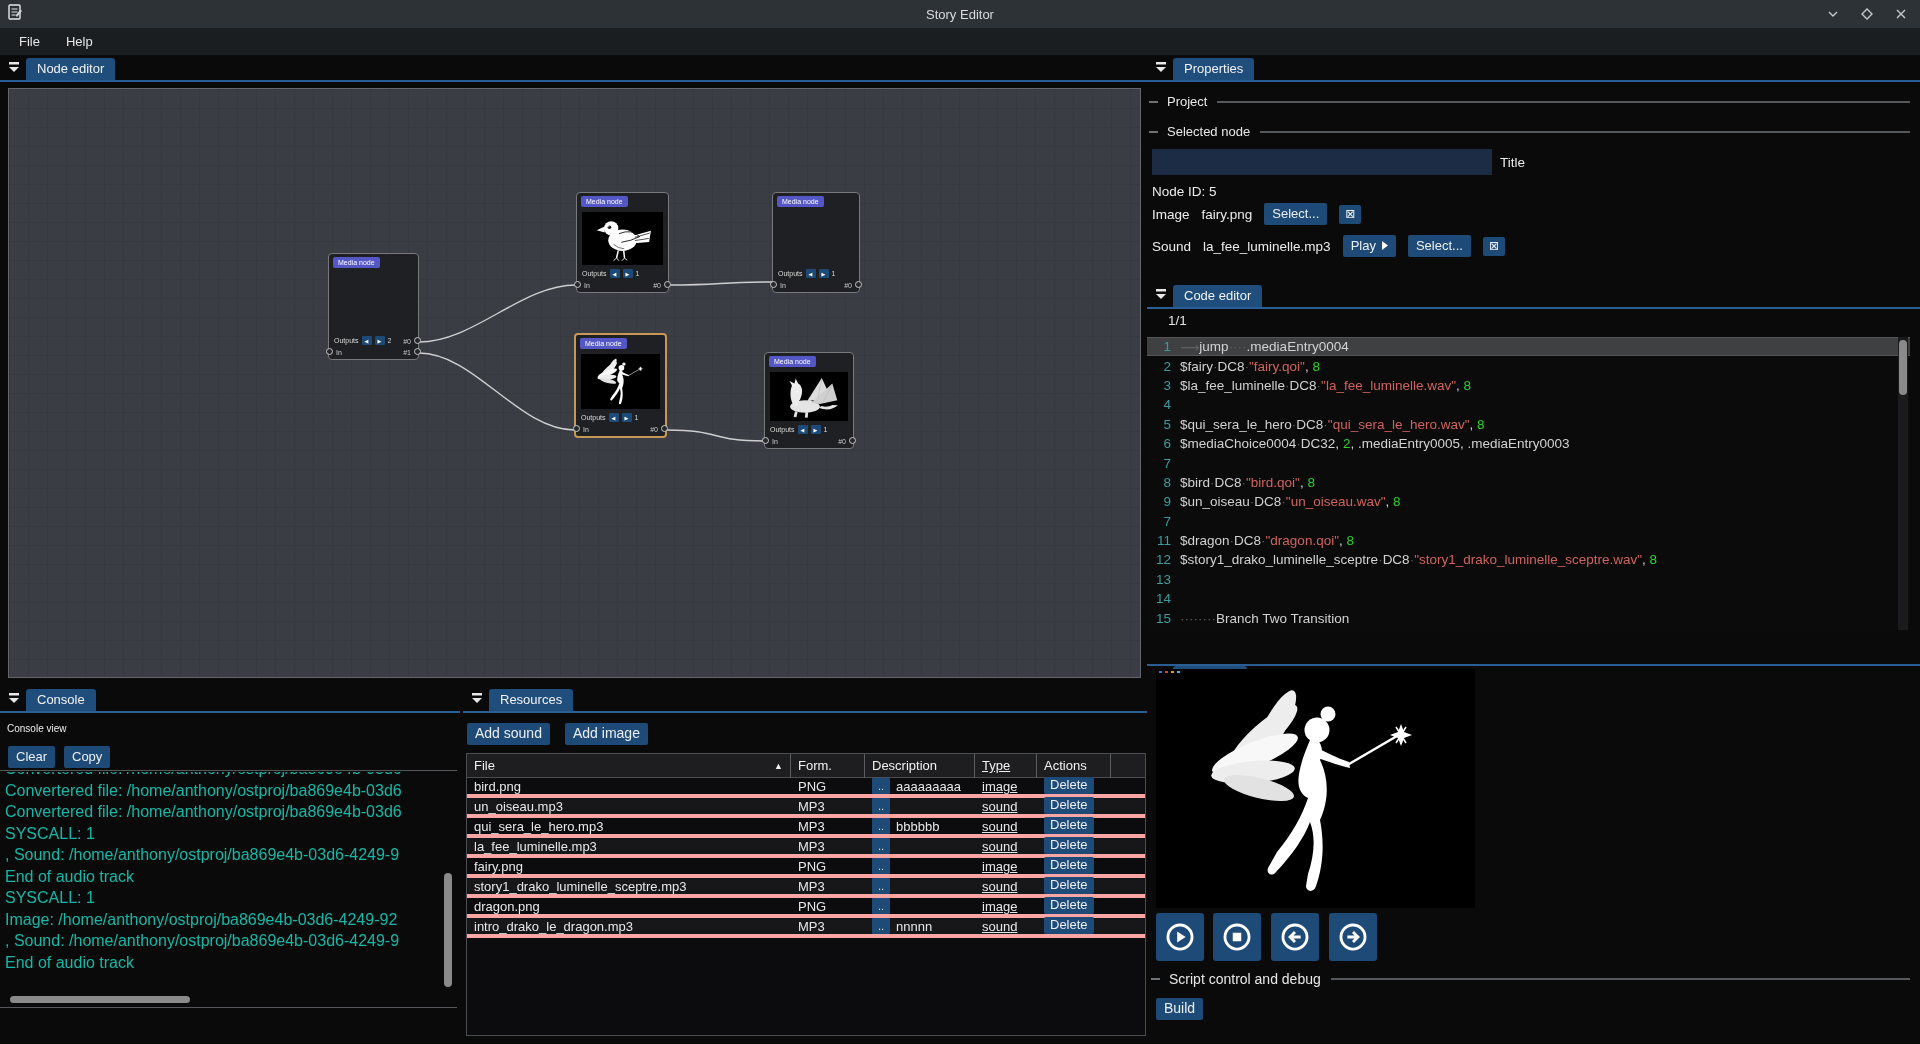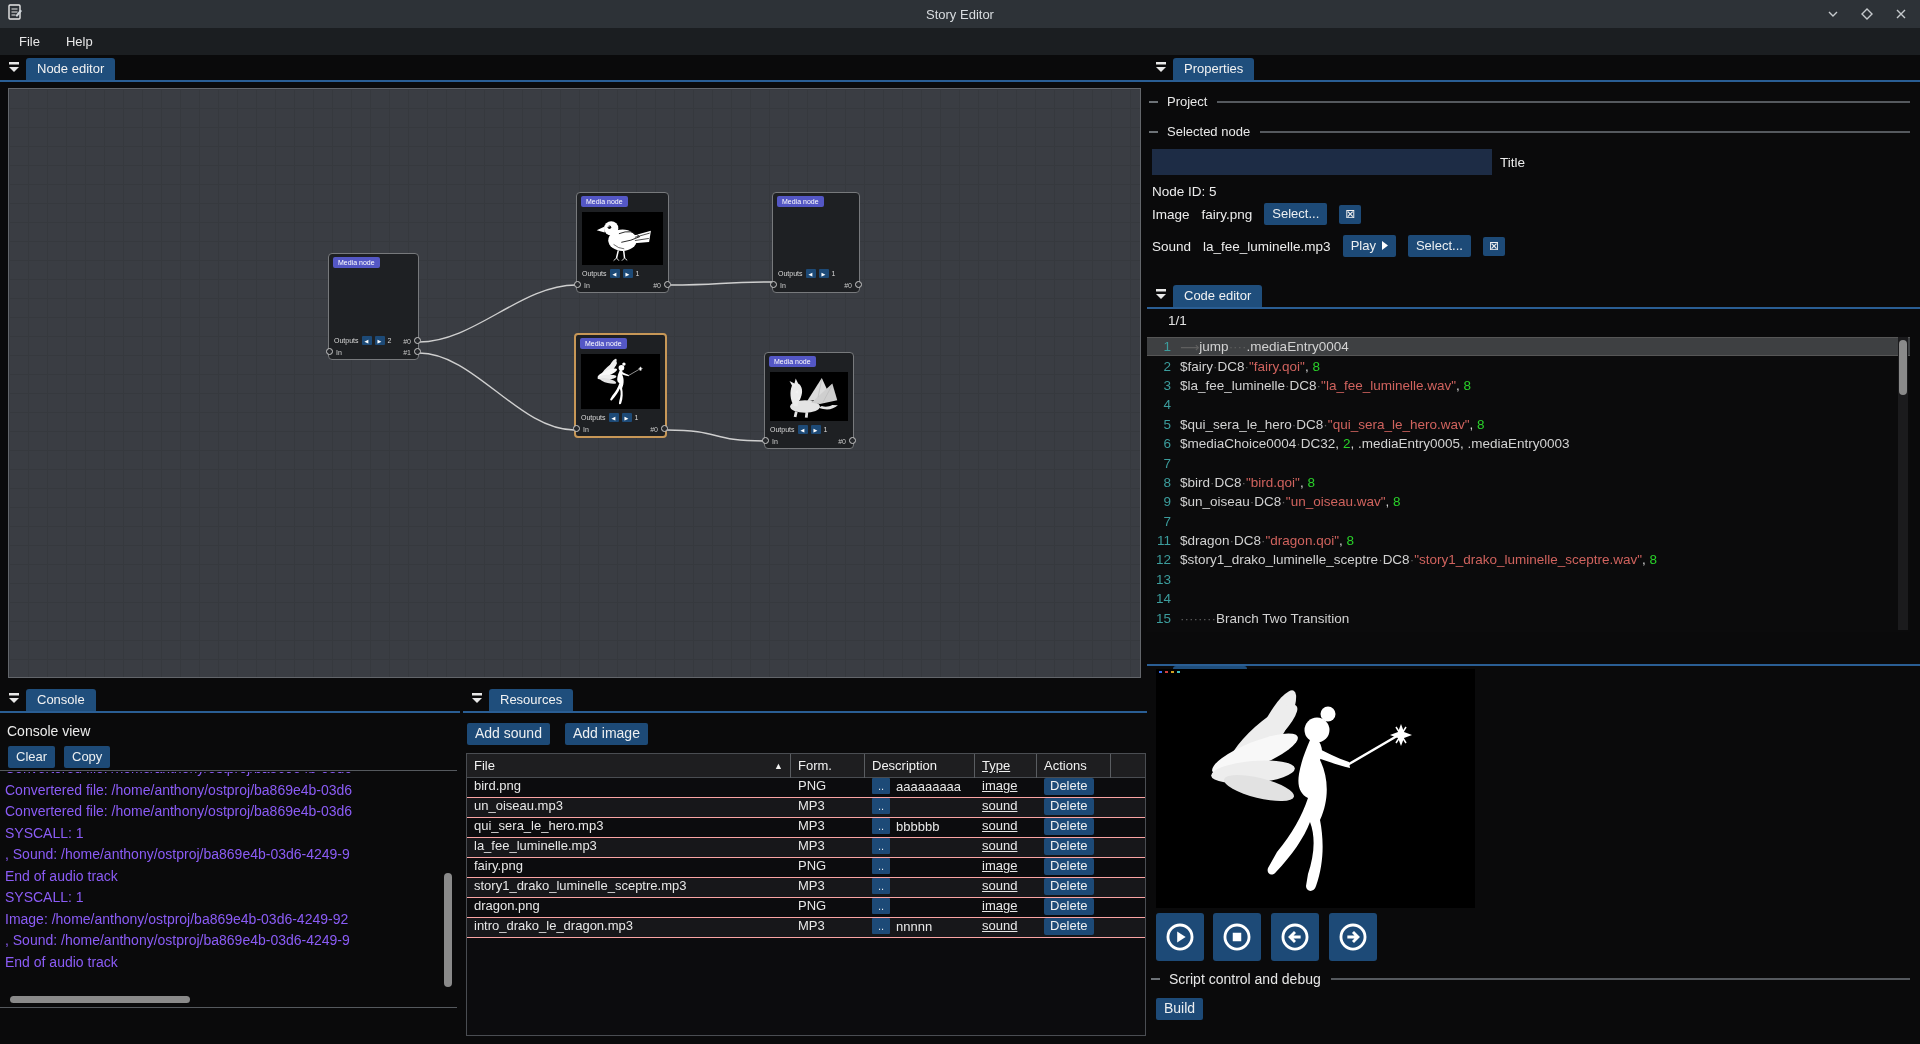--- a/index.html
+++ b/index.html
@@ -56,27 +56,27 @@
   .code-line .ln{width:24px;text-align:right;color:#3c9d9d;flex:0 0 24px;margin-right:9px;}
   .code-line.hl{background:#3e4042;border-top:1px solid #565656;border-bottom:1px solid #565656;box-sizing:border-box;}
   .tk-c{color:#d2d2d2;} .tk-s{color:#d0635e;} .tk-n{color:#29d129;} .tk-w{color:#5f5f5f;}
   .vscroll{position:absolute;width:10px;background:#1b1b1d;}
   .vscroll .thumb{position:absolute;left:1px;width:8px;background:#8a8a8a;border-radius:4px;}
   .hscroll{position:absolute;height:10px;background:#1b1b1d;}
   .hscroll .thumb{position:absolute;top:1.5px;height:7px;background:#8a8a8a;border-radius:4px;}
   
   #console-box{position:absolute;left:0px;top:770px;width:457px;height:238px;border-top:1px solid #55595e;border-bottom:1px solid #55595e;box-sizing:border-box;overflow:hidden;}
   #console-lines{position:absolute;left:5px;top:1px;width:432px;height:219px;overflow:hidden;}
-  .con-line{font-size:14px;line-height:21.5px;white-space:nowrap;color:#8b5cf6;}
+  .con-line{font-size:16px;line-height:21.5px;white-space:nowrap;color:#14b8a6;}
   .con-line.clip{margin-top:-14px;}
   
   #res-table{position:absolute;left:466px;top:753px;width:680px;height:283px;border:1px solid #4a4d52;box-sizing:border-box;background:#0c0c0e;}
   .t-head{display:flex;height:24px;background:#1e1e20;color:#f2f2f2;align-items:center;border-bottom:1px solid #4a4d52;box-sizing:border-box;}
   .t-head .th{padding:0 7px;box-sizing:border-box;border-right:1px solid #5a5d61;height:24px;display:flex;align-items:center;}
-  .tr{display:flex;height:20px;align-items:flex-start;border-bottom:1px solid #fca5a5;box-sizing:border-box;}
+  .tr{display:flex;height:20px;align-items:flex-end;border-bottom:4px solid #fca5a5;box-sizing:border-box;}
   .tr:nth-child(even){background:#17171a;}
   .td{padding:0 7px;box-sizing:border-box;overflow:hidden;white-space:nowrap;font-size:13px;color:#e8e8e8;display:flex;align-items:center;gap:6px;}
   .c-file{width:324px;} .c-form{width:74px;} .c-desc{width:110px;} .c-type{width:62px;text-decoration:underline;} .c-act{width:74px;} .c-sp{width:32px;}
   .dots-btn{background:#1d4a77;color:#dfe5ea;width:18px;height:16px;font-size:11px;display:inline-flex;align-items:center;justify-content:center;border-radius:1px;flex:0 0 18px;}
   .del-btn{background:#1d4a77;color:#f0f0f0;padding:0px 6px 2px;border-radius:2px;font-size:13px;}
   
   #emu-screen{position:absolute;left:1156px;top:669px;width:319px;height:239px;background:#000;overflow:hidden;}
   .emu-btn{position:absolute;width:48px;height:48px;background:#1d4a77;border-radius:3px;display:flex;align-items:center;justify-content:center;}
   .px{position:absolute;width:3px;height:2px;top:2px;}
 </style>
@@ -395,21 +395,21 @@
 
   <div class="panel-head" style="left:0;top:685px;width:460px;">
     <span class="collapse-ic"><svg width="12" height="12">
           <rect x="1" y="1" width="10" height="2.5" fill="#e8e8e8"></rect>
           <path d="M1 6 L11 6 L6 11 Z" fill="#e8e8e8"></path>
         </svg></span>
     <span class="tab">Console</span>
   </div>
   <div class="tab-underline" style="left:0;top:711px;width:460px;"></div>
 
-  <span style="position:absolute;left:7px;top:723px;font-size:14px;color:#ececec;">Console view</span>
+  <span style="position:absolute;left:7px;top:723px;font-size:10px;color:#ececec;">Console view</span>
   <span class="btn" style="position:absolute;left:8px;top:746px;">Clear</span>
   <span class="btn" style="position:absolute;left:64px;top:746px;">Copy</span>
 
   <div id="console-box">
     <div id="console-lines">
         <div class="con-line clip">Convertered file: /home/anthony/ostproj/ba869e4b-03d6</div>
         <div class="con-line">Convertered file: /home/anthony/ostproj/ba869e4b-03d6</div>
         <div class="con-line">Convertered file: /home/anthony/ostproj/ba869e4b-03d6</div>
         <div class="con-line">SYSCALL: 1</div>
         <div class="con-line">, Sound: /home/anthony/ostproj/ba869e4b-03d6-4249-9</div>

